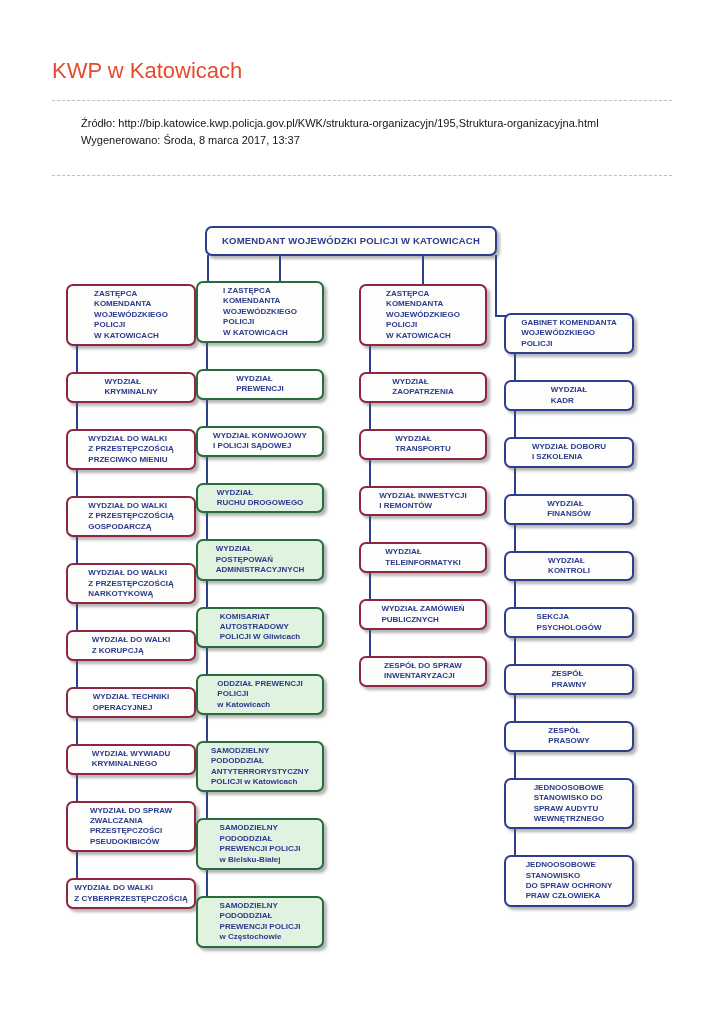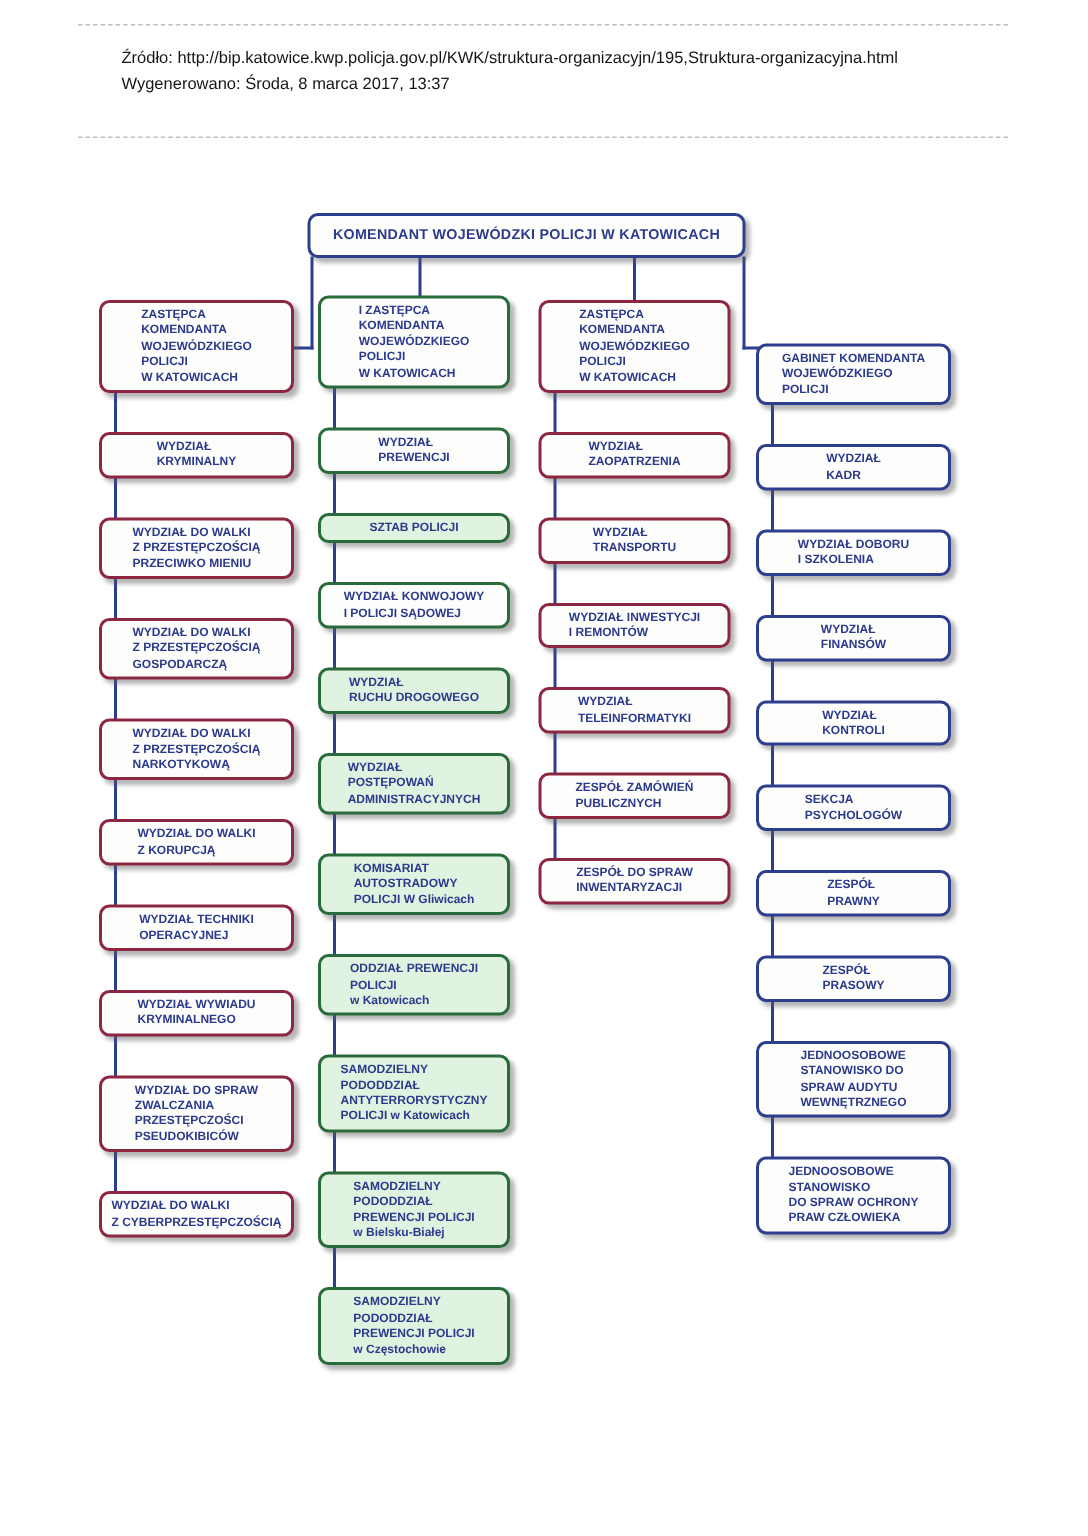--- a/index.html
+++ b/index.html
@@ -22,37 +22,38 @@
     padding:3px 3px;white-space:pre-line;
     display:flex;align-items:center;justify-content:center;
     box-shadow:3px 3px 3px rgba(90,90,90,0.45);
   }
   .root-box{
     position:absolute;left:205px;top:0;width:292px;height:30px;
     font-size:9.5px;letter-spacing:0.2px;white-space:normal;
   }
   .column{position:absolute;display:flex;flex-direction:column;gap:26px;}
   .c1{left:66px;top:58px;width:130px;}
-  .c2{left:212px;top:55px;width:128px;}
+  .c2{left:196px;top:55px;width:128px;}
   .c3{left:359px;top:58px;width:128px;}
   .c4{left:504px;top:70px;width:130px;margin-top:17px;}
   .c1 .box,.c3 .box{border-color:var(--maroon,#8d2741);}
   .c2 .box{border-color:var(--green,#2a6b3c);}
   .c4 .box{border-color:var(--navy,#2e3e8f);}
   .box.hl{background:var(--green-bg,#e0f2e0);}
   .spine{position:absolute;left:10px;top:30px;bottom:22px;width:2px;background:var(--connector,#2e3e8f);z-index:0;}
   .conn{position:absolute;background:var(--connector,#2e3e8f);}
   .conn.v{width:2px;}
   .conn.h{height:2px;}
 </style>
 </head>
 <body>
 
 <div class="page">
 
+  <h1 class="page-title">KWP w Katowicach</h1>
 
   <hr class="dashed">
 
   <div class="meta">
     <div>Źródło: http://bip.katowice.kwp.policja.gov.pl/KWK/struktura-organizacyjn/195,Struktura-organizacyjna.html</div>
     <div>Wygenerowano: Środa, 8 marca 2017, 13:37</div>
   </div>
 
   <hr class="dashed second">
 
@@ -101,21 +102,20 @@
 
     <div class="column c2">
       <div class="spine"></div>
       <div class="box">I ZASTĘPCA
 KOMENDANTA
 WOJEWÓDZKIEGO
 POLICJI
 W KATOWICACH</div>
       <div class="box">WYDZIAŁ
 PREWENCJI</div>
-      <div class="box hl">SZTAB POLICJI</div>
       <div class="box">WYDZIAŁ KONWOJOWY
 I POLICJI SĄDOWEJ</div>
       <div class="box hl">WYDZIAŁ
 RUCHU DROGOWEGO</div>
       <div class="box hl">WYDZIAŁ
 POSTĘPOWAŃ
 ADMINISTRACYJNYCH</div>
       <div class="box hl">KOMISARIAT
 AUTOSTRADOWY
 POLICJI W Gliwicach</div>
@@ -144,21 +144,21 @@
 POLICJI
 W KATOWICACH</div>
       <div class="box">WYDZIAŁ
 ZAOPATRZENIA</div>
       <div class="box">WYDZIAŁ
 TRANSPORTU</div>
       <div class="box">WYDZIAŁ INWESTYCJI
 I REMONTÓW</div>
       <div class="box">WYDZIAŁ
 TELEINFORMATYKI</div>
-      <div class="box">ZESPÓŁ ZAMÓWIEŃ
+      <div class="box">WYDZIAŁ ZAMÓWIEŃ
 PUBLICZNYCH</div>
       <div class="box">ZESPÓŁ DO SPRAW
 INWENTARYZACJI</div>
     </div>
 
     <div class="column c4">
       <div class="spine"></div>
       <div class="box">GABINET KOMENDANTA
 WOJEWÓDZKIEGO
 POLICJI</div>

